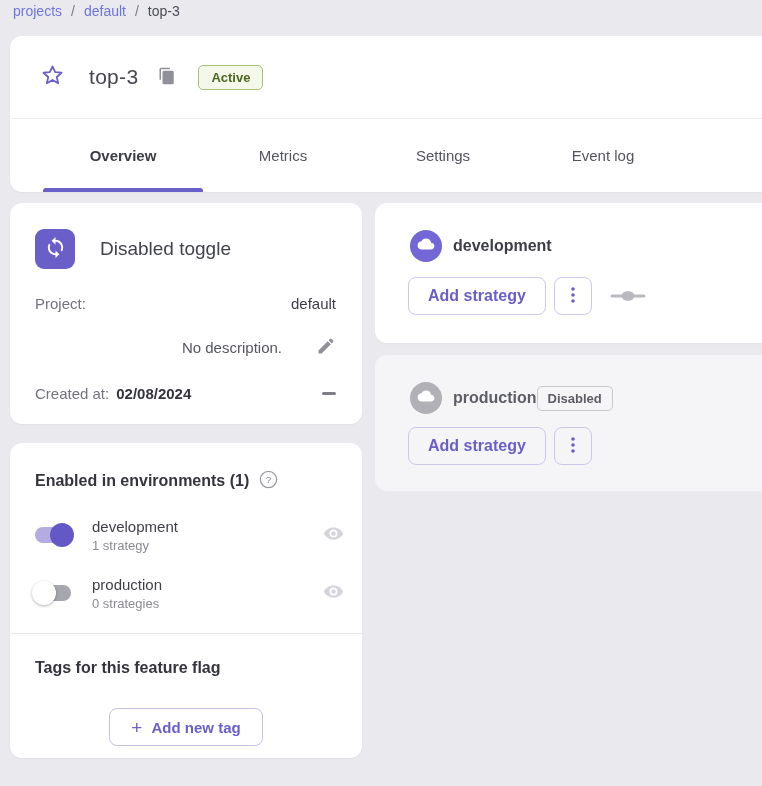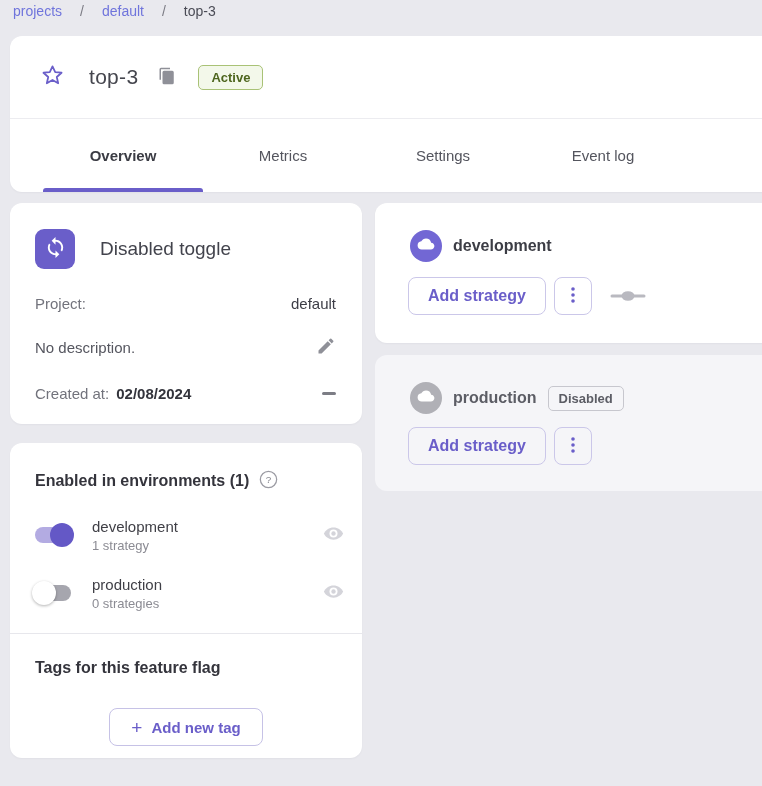--- a/index.html
+++ b/index.html
@@ -6,21 +6,21 @@
   html,body { width:762px; height:786px; }
   body {
     font-family: "Liberation Sans", sans-serif;
     background:#e9e9ee;
     overflow:hidden;
     position:relative;
   }
   .screen { position:relative; width:762px; height:786px; overflow:hidden; }
 
   
-  .breadcrumb { position:absolute; top:3px; left:13px; display:flex; align-items:center; gap:18px; font-size:14px; }
+  .breadcrumb { position:absolute; top:3px; left:13px; display:flex; align-items:center; gap:9px; font-size:14px; }
   .crumb-link { color:#6f74dc; text-decoration:none; cursor:pointer; }
   .crumb-sep  { color:#7b7b84; }
   .crumb-cur  { color:#4a4b55; }
 
   
   .card { position:absolute; background:#fff; border-radius:12px; box-shadow:0 1px 2px rgba(20,20,40,.04); }
 
   
   .header-card { left:10px; top:36px; width:772px; height:156px; }
   .title-row { height:82px; display:flex; align-items:center; padding-left:30px; }
@@ -39,21 +39,21 @@
 
   
   .details-card { left:10px; top:203px; width:352px; height:221px; }
   .dc-header { position:absolute; top:26px; left:25px; display:flex; align-items:center; }
   .type-icon { width:40px; height:40px; border-radius:9px; background:#6a5ec9;
                display:flex; align-items:center; justify-content:center; }
   .type-label { margin-left:25px; font-size:19px; color:#42434c; }
   .dc-row { position:absolute; left:25px; right:26px; display:flex; align-items:center; justify-content:space-between; font-size:15px;gap:34px; }
   .row-project { top:92px; color:#72737c; }
   .row-project .value { color:#3c3d46; }
-  .row-desc { top:133px; color:#55565f; }
+  .row-desc { top:133px; color:#55565f;justify-content:flex-end; }
   .edit-btn { background:none; border:none; cursor:pointer; display:flex; padding:0; }
   .row-created { top:182px; color:#72737c; }
   .row-created .value { color:#33343c; font-weight:bold; margin-left:7px; }
   .collapse-btn { background:none; border:none; cursor:pointer; padding:4px 0; display:flex; }
   .minus-bar { width:14px; height:2.5px; background:#7c7d85; border-radius:2px; }
 
   
   .env-card { left:10px; top:443px; width:352px; height:315px; }
   .env-title { position:absolute; top:27px; left:25px; font-size:16px; font-weight:bold; color:#34343c;
                display:flex; align-items:center; gap:10px; }
@@ -87,21 +87,21 @@
   .env-panel { position:absolute; left:375px; width:407px; border-radius:12px; }
   .panel-dev { top:203px; height:140px; background:#fff; box-shadow:0 1px 2px rgba(20,20,40,.04); }
   .panel-prod { top:355px; height:136px; background:#f5f5f8; }
   .panel-header { position:absolute; top:27px; left:35px; display:flex; align-items:center; }
   .cloud-circle { width:32px; height:32px; border-radius:50%; display:flex; align-items:center; justify-content:center; }
   .cloud-purple { background:#7267d4; }
   .cloud-gray { background:#b0b0b6; }
   .panel-name { margin-left:11px; font-size:16px; font-weight:bold; }
   .panel-name.dark { color:#3c3d45; }
   .panel-name.gray { color:#5c5d65; }
-  .disabled-badge { margin-left:11px; border:1px solid #c7c7ce; color:#5c5d65; font-size:13px; font-weight:bold;
+  .disabled-badge { margin-left:0; border:1px solid #c7c7ce; color:#5c5d65; font-size:13px; font-weight:bold;
                     padding:4px 10px; border-radius:5px; }
   .panel-actions { position:absolute; left:33px; display:flex; align-items:center; gap:8px; }
   .panel-dev .panel-actions { top:74px; }
   .panel-prod .panel-actions { top:72px; }
   .add-strategy-btn { height:38px; padding:4px 19px; background:transparent; border:1px solid #cbc7e9; border-radius:8px;
                       color:#6a5ec9; font-size:16px; font-weight:bold; cursor:pointer;
                       font-family:"Liberation Sans", sans-serif; }
   .panel-dev .add-strategy-btn { background:#fff; }
   .dots-btn { width:38px; height:38px; background:transparent; border:1px solid #cbc7e9; border-radius:8px;
               cursor:pointer; display:flex; align-items:center; justify-content:center; }

